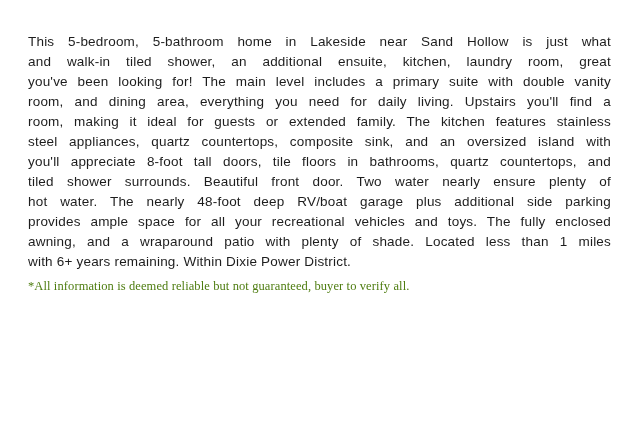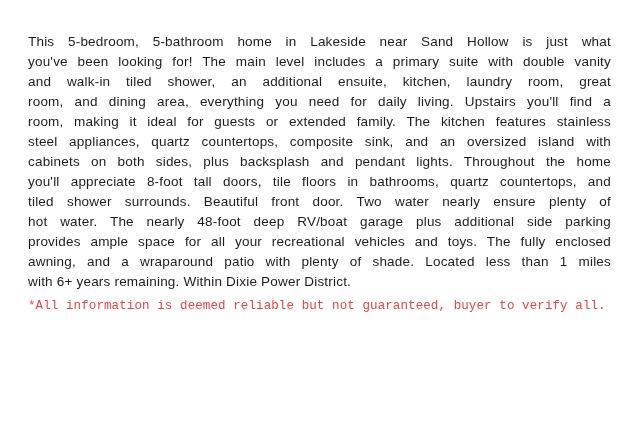--- a/index.html
+++ b/index.html
@@ -33,40 +33,39 @@
     text-align: justify;
     text-align-last: justify;
   }
   .jline.last {
     text-align: center;
     text-align-last: left;
   }
   .disclaimer {
     margin-top: 6px;
     width: 583px;
-    font-family: Liberation Mono, monospace;
+    font-family: Liberation Serif, serif;
     font-size: 12.5px;
     line-height: 16px;
     letter-spacing: 0.1px;
-    color: #ef4444;
+    color: #4d7c0f;
     text-align: left;
   }
 </style>
 </head>
 <body>
 
 <div class="page">
   <div class="description">
     <div class="jline">This 5-bedroom, 5-bathroom home in Lakeside near Sand Hollow is just what</div>
+    <div class="jline">and walk-in tiled shower, an additional ensuite, kitchen, laundry room, great</div>
     <div class="jline">you've been looking for! The main level includes a primary suite with double vanity</div>
-    <div class="jline">and walk-in tiled shower, an additional ensuite, kitchen, laundry room, great</div>
     <div class="jline">room, and dining area, everything you need for daily living. Upstairs you'll find a</div>
     <div class="jline">room, making it ideal for guests or extended family. The kitchen features stainless</div>
     <div class="jline">steel appliances, quartz countertops, composite sink, and an oversized island with</div>
-    <div class="jline">cabinets on both sides, plus backsplash and pendant lights. Throughout the home</div>
     <div class="jline">you'll appreciate 8-foot tall doors, tile floors in bathrooms, quartz countertops, and</div>
     <div class="jline">tiled shower surrounds. Beautiful front door. Two water nearly ensure plenty of</div>
     <div class="jline">hot water. The nearly 48-foot deep RV/boat garage plus additional side parking</div>
     <div class="jline">provides ample space for all your recreational vehicles and toys. The fully enclosed</div>
     <div class="jline">awning, and a wraparound patio with plenty of shade. Located less than 1 miles</div>
     <div class="jline last">with 6+ years remaining. Within Dixie Power District.</div>
   </div>
   <div class="disclaimer">*All information is deemed reliable but not guaranteed, buyer to verify all.</div>
 </div>
 

